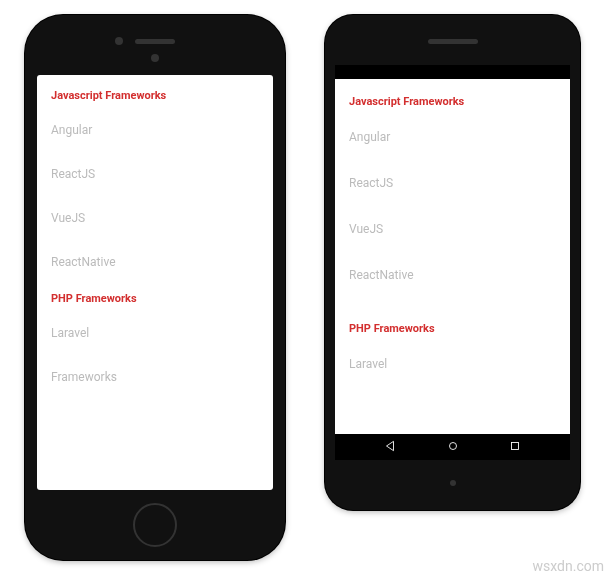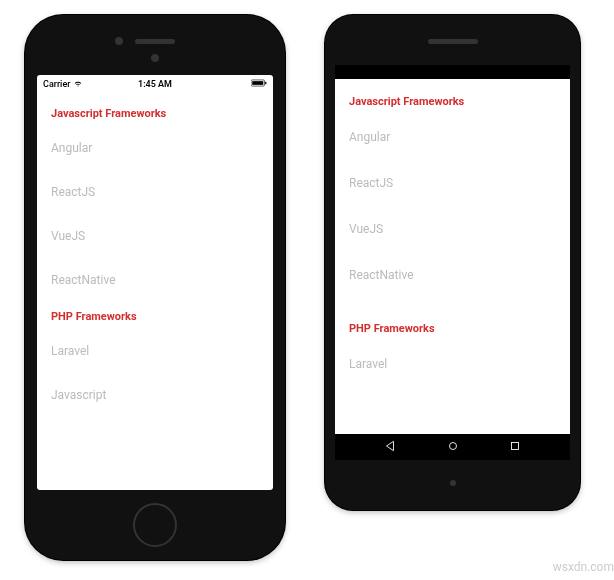--- a/index.html
+++ b/index.html
@@ -174,63 +174,43 @@
       font-size: 12px;
       color: #bbb;
       padding: 15px 14px;
       font-weight: 400;
     }
     .android-screen .list-item { padding: 16px 14px; }
 
     .watermark {
       position: fixed;
       bottom: 6px;
-      right: 0;
-      font-size: 12px;
+      right: 10px;
+      font-size: 14px;
       color: #ccc;
       text-align: center;
     }
   </style>
 </head>
 <body>
 
 <div class="iphone-frame">
   <div class="camera"></div>
   <div class="speaker"></div>
   <div class="sensor"></div>
   <div class="iphone-screen">
-    <div class="ios-statusbar" style="position:relative;">
-      <div class="left">
-        <span>Carrier</span>
-        <span class="wifi-icon">
-          <svg viewBox="0 0 24 24">
-              <path fill="#000" d="M12 18c.7 0 1.3.6 1.3 1.3S12.7 20.6 12 20.6s-1.3-.6-1.3-1.3.6-1.3 1.3-1.3zm0-4.5c1.8 0 3.5.7 4.7 1.9l-1.6 1.6c-.8-.8-1.9-1.3-3.1-1.3s-2.3.5-3.1 1.3l-1.6-1.6c1.2-1.2 2.9-1.9 4.7-1.9zm0-4.5c3 0 5.8 1.2 7.9 3.3l-1.6 1.6C16.6 12.2 14.4 11.3 12 11.3s-4.6.9-6.3 2.6L4.1 12.3C6.2 10.2 9 9 12 9z"></path>
-            </svg>
-        </span>
-      </div>
-      <div class="center">1:45 AM</div>
-      <div class="right">
-        <span class="battery-icon">
-          <svg viewBox="0 0 26 12">
-              <rect x="0" y="1" width="22" height="10" rx="2" fill="none" stroke="#000" stroke-width="1"></rect>
-              <rect x="2" y="3" width="18" height="6" fill="#000"></rect>
-              <rect x="23" y="4" width="2" height="4" fill="#000"></rect>
-            </svg>
-        </span>
-      </div>
-    </div>
     <div class="list-content">
       <div class="section-header">Javascript Frameworks</div>
       <div class="list-item">Angular</div>
       <div class="list-item">ReactJS</div>
       <div class="list-item">VueJS</div>
       <div class="list-item">ReactNative</div>
       <div class="section-header">PHP Frameworks</div>
       <div class="list-item">Laravel</div>
-      <div class="list-item">Javascript</div>
+      <div class="list-item">Frameworks</div>
     </div>
   </div>
   <div class="home-button"></div>
 </div>
 
 <div class="android-frame">
   <div class="speaker"></div>
   <div class="android-screen">
     <div class="android-top-bar"></div>
     <div class="list-content">

